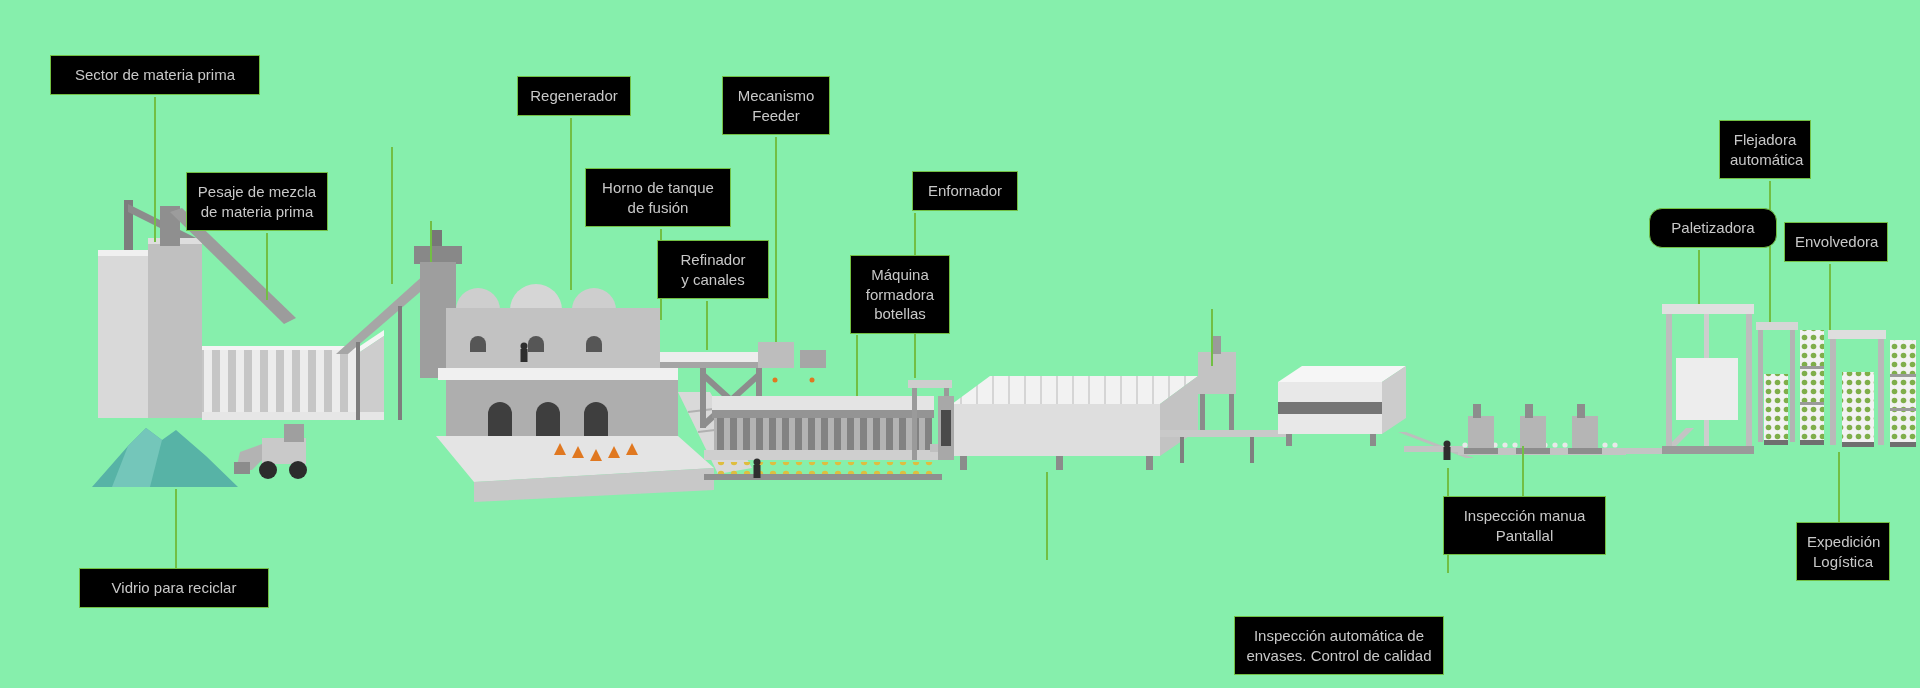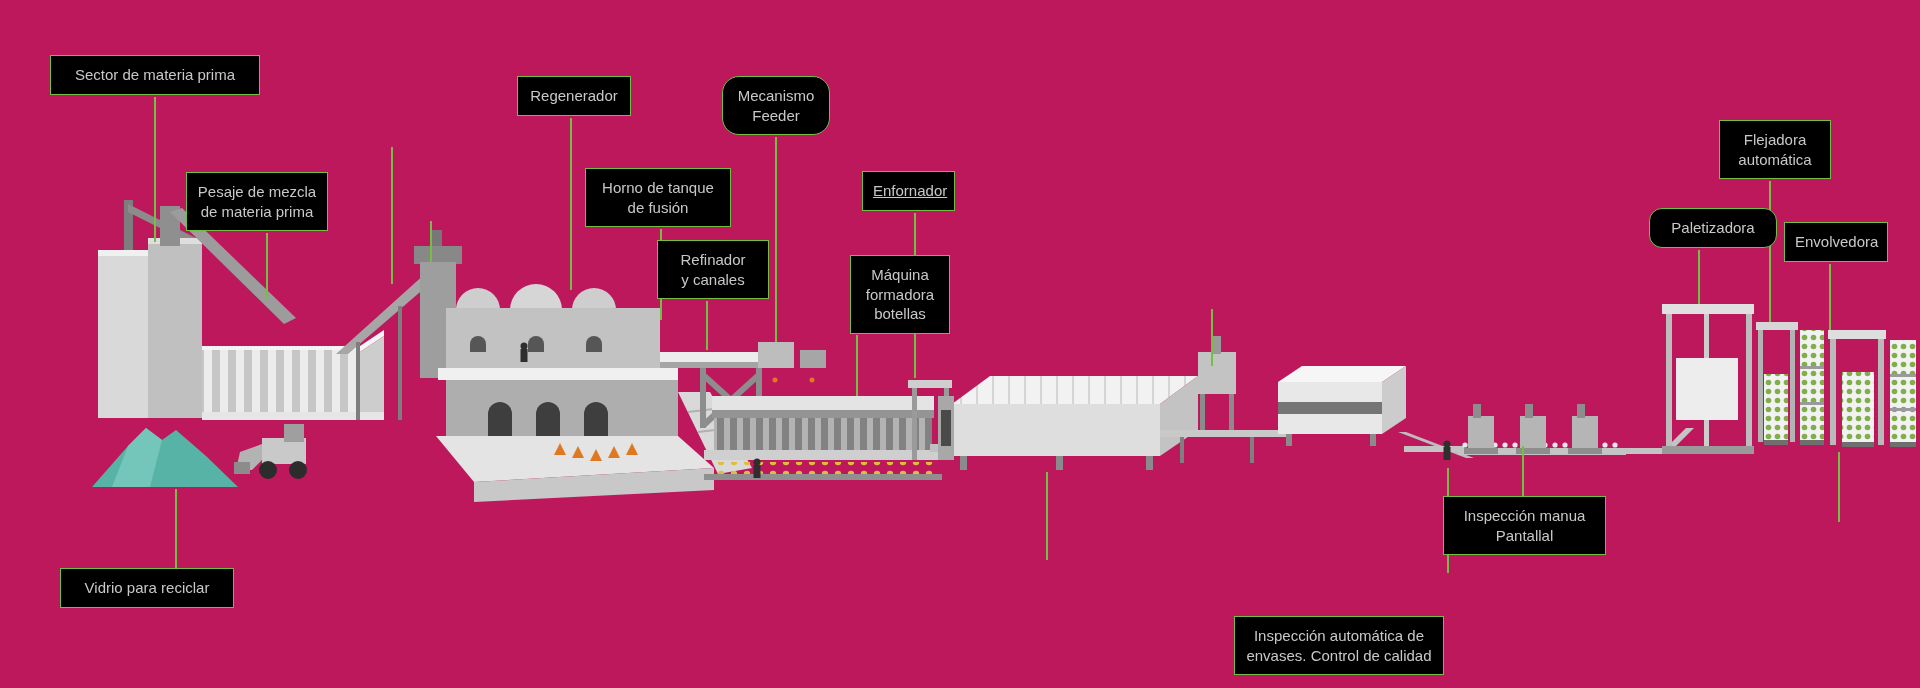--- a/index.html
+++ b/index.html
@@ -1,18 +1,18 @@
 <!DOCTYPE html>
 <html><head>
 <meta charset="utf-8">
 <style>
   * { margin:0; padding:0; box-sizing:border-box; }
   html, body { background:#000; }
   #stage {
-    position:relative; width:1920px; height:688px; background:#be185d;
+    position:relative; width:1920px; height:688px; background:#86efac;
     overflow:hidden; font-family:"Liberation Sans", sans-serif;
   }
   svg.factory { position:absolute; left:0; top:0; }
   .label {
     position:absolute; border:1.5px solid #72bf44; color:#c8c8c8;
     font-size:15px; line-height:1.3; text-align:center; padding:9px 10px;
     white-space:pre-line; background:#000; z-index:3;
   }
   .leader { position:absolute; width:2px; background:#72bf44; z-index:2; }
 </style>
@@ -253,35 +253,37 @@
   </svg>
 
   <div class="label" style="left:50px; top:55px; width:210px;">Sector de materia prima</div>
   <div class="label" style="left:186px; top:172px; width:142px;">Pesaje de mezcla
 de materia prima</div>
   <div class="label" style="left:517px; top:76px; width:114px;">Regenerador</div>
   <div class="label" style="left:585px; top:168px; width:146px;">Horno de tanque
 de fusión</div>
   <div class="label" style="left:657px; top:240px; width:112px;">Refinador
 y canales</div>
-  <div class="label" style="left:722px; top:76px; width:108px;border-radius:17px;">Mecanismo
+  <div class="label" style="left:722px; top:76px; width:108px;">Mecanismo
 Feeder</div>
   <div class="label" style="left:808px; top:255px; width:100px;margin-left:42px;">Máquina
 formadora
 botellas</div>
-  <div class="label" style="left:862px; top:171px; width:93px;text-decoration:underline;">Enfornador</div>
+  <div class="label" style="left:912px; top:171px; width:106px;">Enfornador</div>
   <div class="label" style="left:1234px; top:573px; width:210px;margin-top:43px;">Inspección automática de
 envases. Control de calidad</div>
   <div class="label" style="left:1443px; top:496px; width:163px;">Inspección manua
 Pantallal</div>
-  <div class="label" style="left:1719px; top:120px; width:112px;">Flejadora
+  <div class="label" style="left:1719px; top:120px; width:92px;">Flejadora
 automática</div>
   <div class="label" style="left:1649px; top:208px; width:128px;border-radius:13px;">Paletizadora</div>
   <div class="label" style="left:1784px; top:222px; width:104px;">Envolvedora</div>
-  <div class="label" style="left:60px; top:568px; width:174px;">Vidrio para reciclar</div>
+  <div class="label" style="left:1796px; top:522px; width:94px;">Expedición
+Logística</div>
+  <div class="label" style="left:79px; top:568px; width:190px;">Vidrio para reciclar</div>
 
   <div class="leader" style="left:154px;  top:97px;  height:145px;"></div>
   <div class="leader" style="left:266px;  top:233px; height:67px;"></div>
   <div class="leader" style="left:391px;  top:147px; height:137px;"></div>
   <div class="leader" style="left:430px;  top:221px; height:41px;"></div>
   <div class="leader" style="left:570px;  top:118px; height:172px;"></div>
   <div class="leader" style="left:660px;  top:229px; height:91px;"></div>
   <div class="leader" style="left:706px;  top:301px; height:49px;"></div>
   <div class="leader" style="left:775px;  top:137px; height:205px;"></div>
   <div class="leader" style="left:856px;  top:335px; height:61px;"></div>

